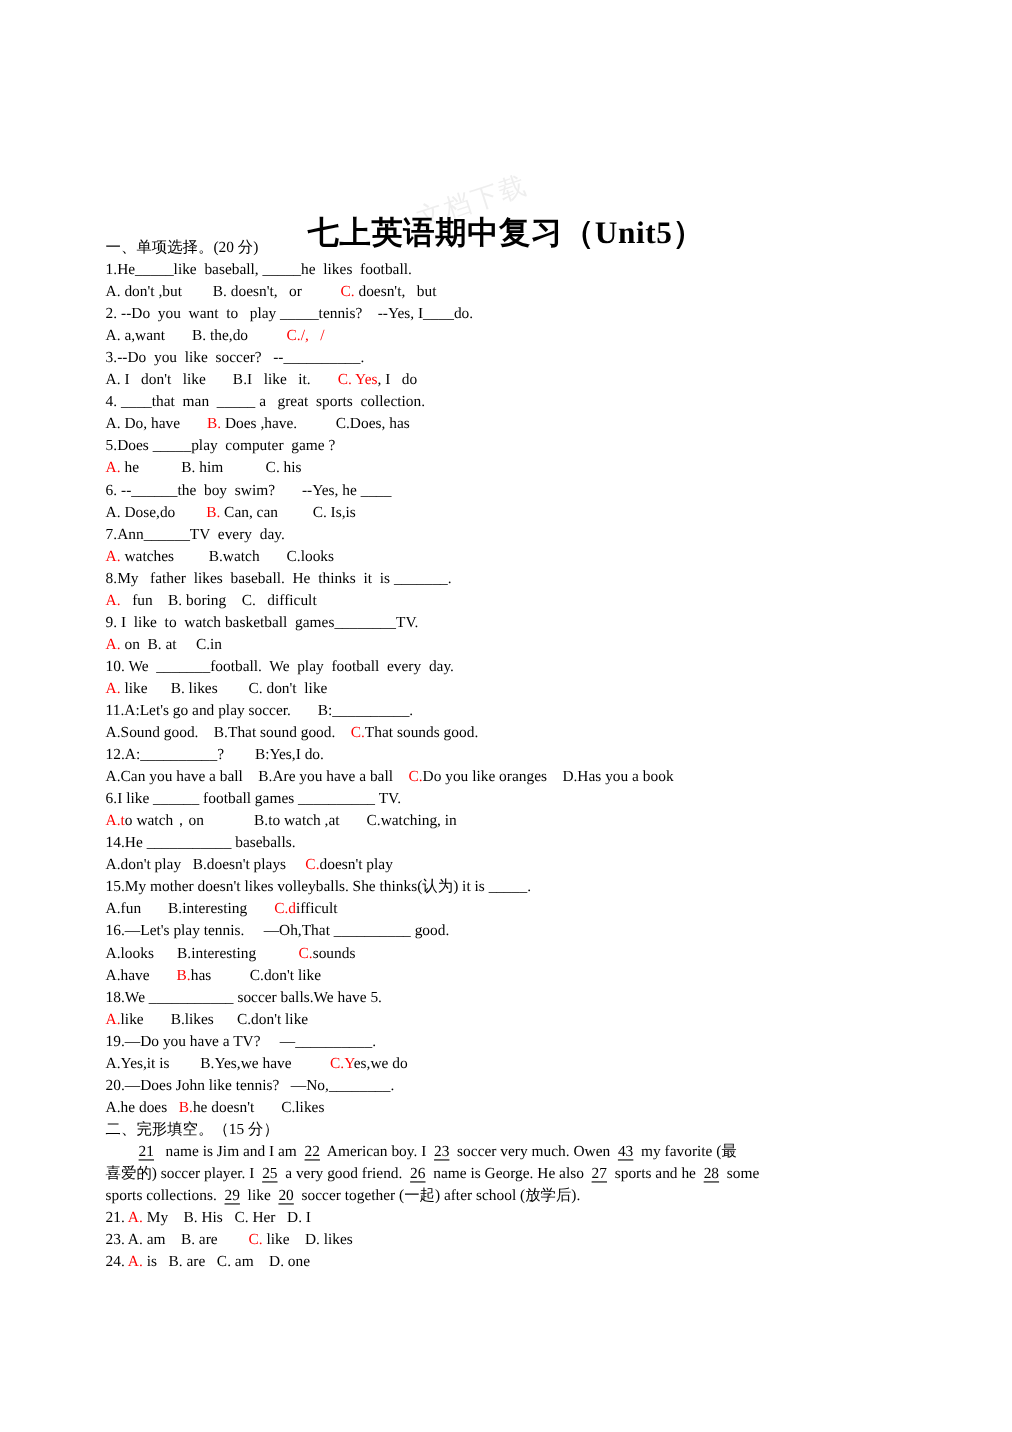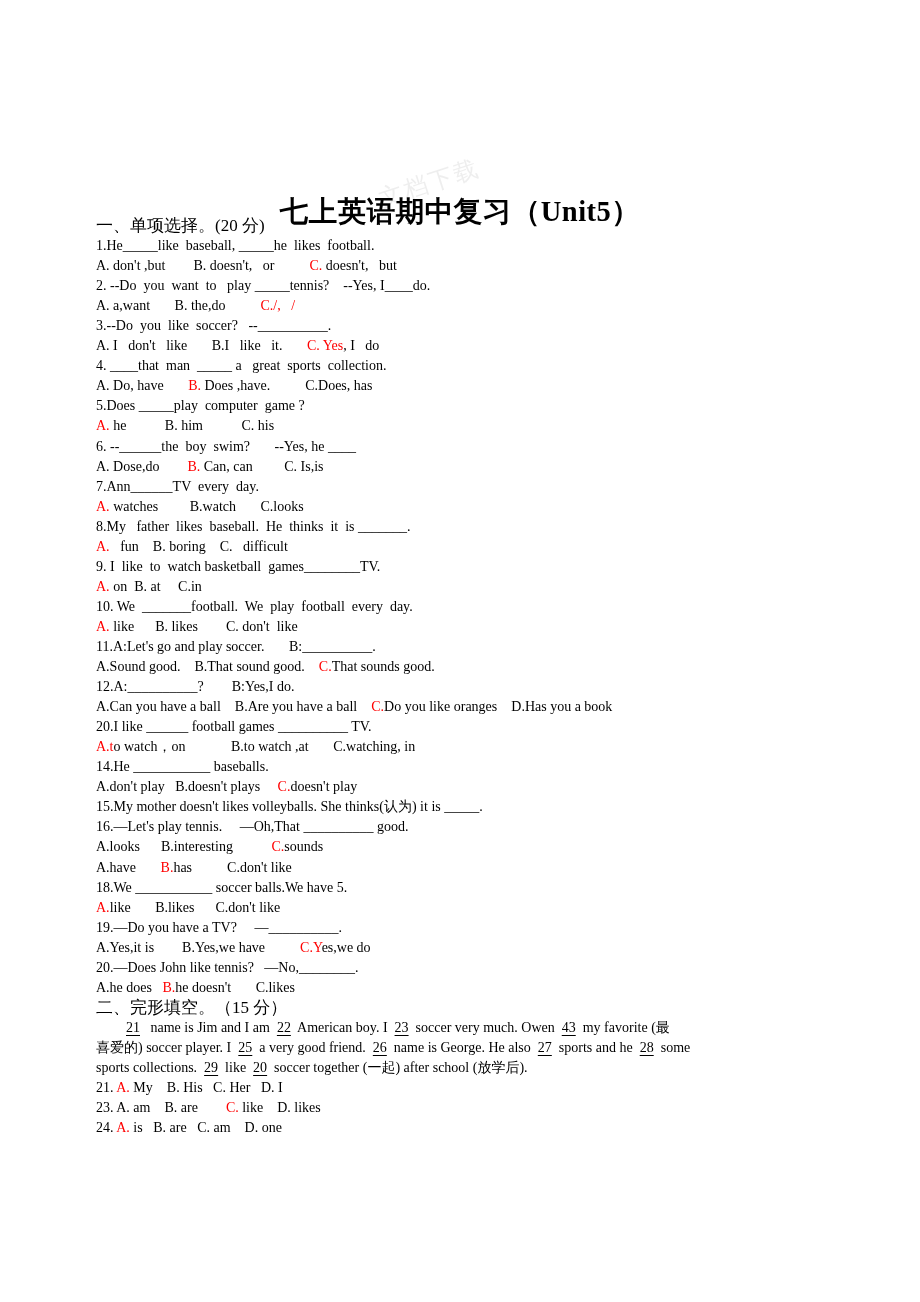--- a/index.html
+++ b/index.html
@@ -59,21 +59,21 @@
     z-index: 2;
   }
   .ln {
     font-size: 14px;
     line-height: 20.05px;
     white-space: pre-wrap;
     font-family: "Liberation Serif", "DejaVu Serif", serif;
     letter-spacing: 0px;
   }
   .sec-head {
-    font-size: 17px;
+    font-size: 14px;
     line-height: 20.05px;
   }
   .red { color: #ff0000; }
   .u {
     text-decoration: underline;
     text-underline-offset: 2.5px;
     text-align: right;
   }
   .indent { display: inline-block; width: 30px; }
 </style>
@@ -119,27 +119,28 @@
 
     <div class="ln"><span>10. We  _______football.  We  play  football  every  day.</span></div>
     <div class="ln"><span class="red">A.</span> like<span>      </span>B. likes<span>        </span>C. don't  like</div>
 
     <div class="ln"><span>11.A:Let's go and play soccer.       B:__________.</span></div>
     <div class="ln">A.Sound good.<span>    </span>B.That sound good.<span>    </span><span class="red">C.</span>That sounds good.</div>
 
     <div class="ln"><span>12.A:__________?        B:Yes,I do.</span></div>
     <div class="ln">A.Can you have a ball<span>    </span>B.Are you have a ball<span>    </span><span class="red">C.</span>Do you like oranges<span>    </span>D.Has you a book</div>
 
-    <div class="ln"><span>20.I like ______ football games __________ TV.</span></div>
+    <div class="ln"><span>6.I like ______ football games __________ TV.</span></div>
     <div class="ln"><span class="red">A.t</span>o watch，on<span>             </span>B.to watch ,at<span>       </span>C.watching, in</div>
 
     <div class="ln"><span>14.He ___________ baseballs.</span></div>
     <div class="ln">A.don't play<span>   </span>B.doesn't plays<span>     </span><span class="red">C.</span>doesn't play</div>
 
     <div class="ln"><span>15.My mother doesn't likes volleyballs. She thinks(认为) it is _____.</span></div>
+    <div class="ln">A.fun<span>       </span>B.interesting<span>       </span><span class="red">C.d</span>ifficult</div>
 
     <div class="ln"><span>16.—Let's play tennis.     —Oh,That __________ good.</span></div>
     <div class="ln">A.looks<span>      </span>B.interesting<span>           </span><span class="red">C.</span>sounds</div>
 
     <div class="ln">A.have<span>       </span><span class="red">B.</span>has<span>          </span>C.don't like</div>
 
     <div class="ln"><span>18.We ___________ soccer balls.We have 5.</span></div>
     <div class="ln"><span class="red">A.</span>like<span>       </span>B.likes<span>      </span>C.don't like</div>
 
     <div class="ln"><span>19.—Do you have a TV?     —__________.</span></div>

